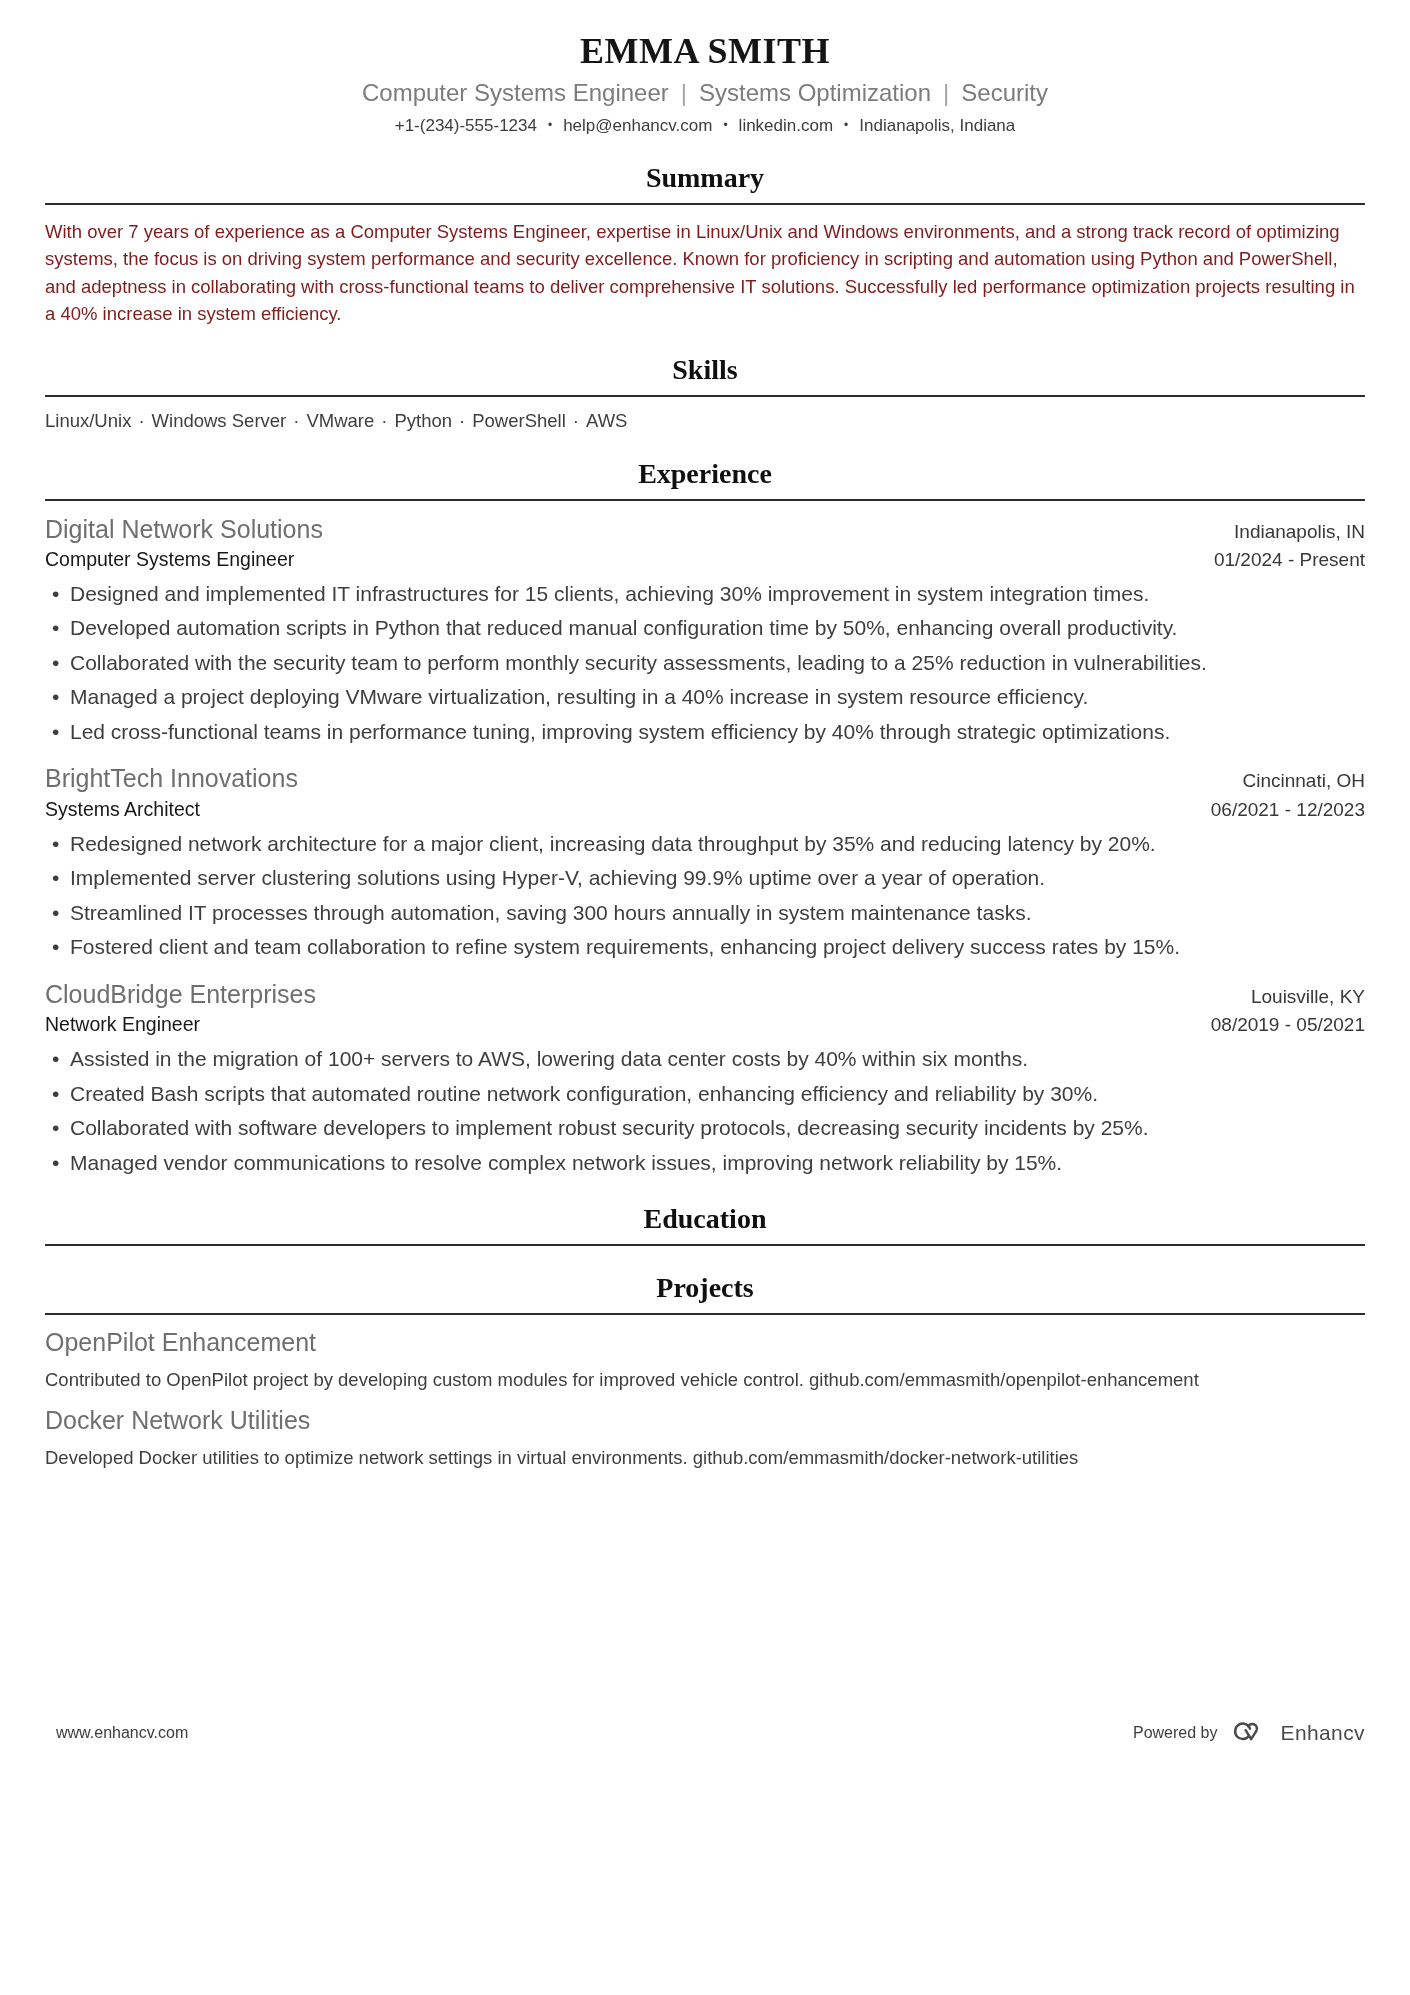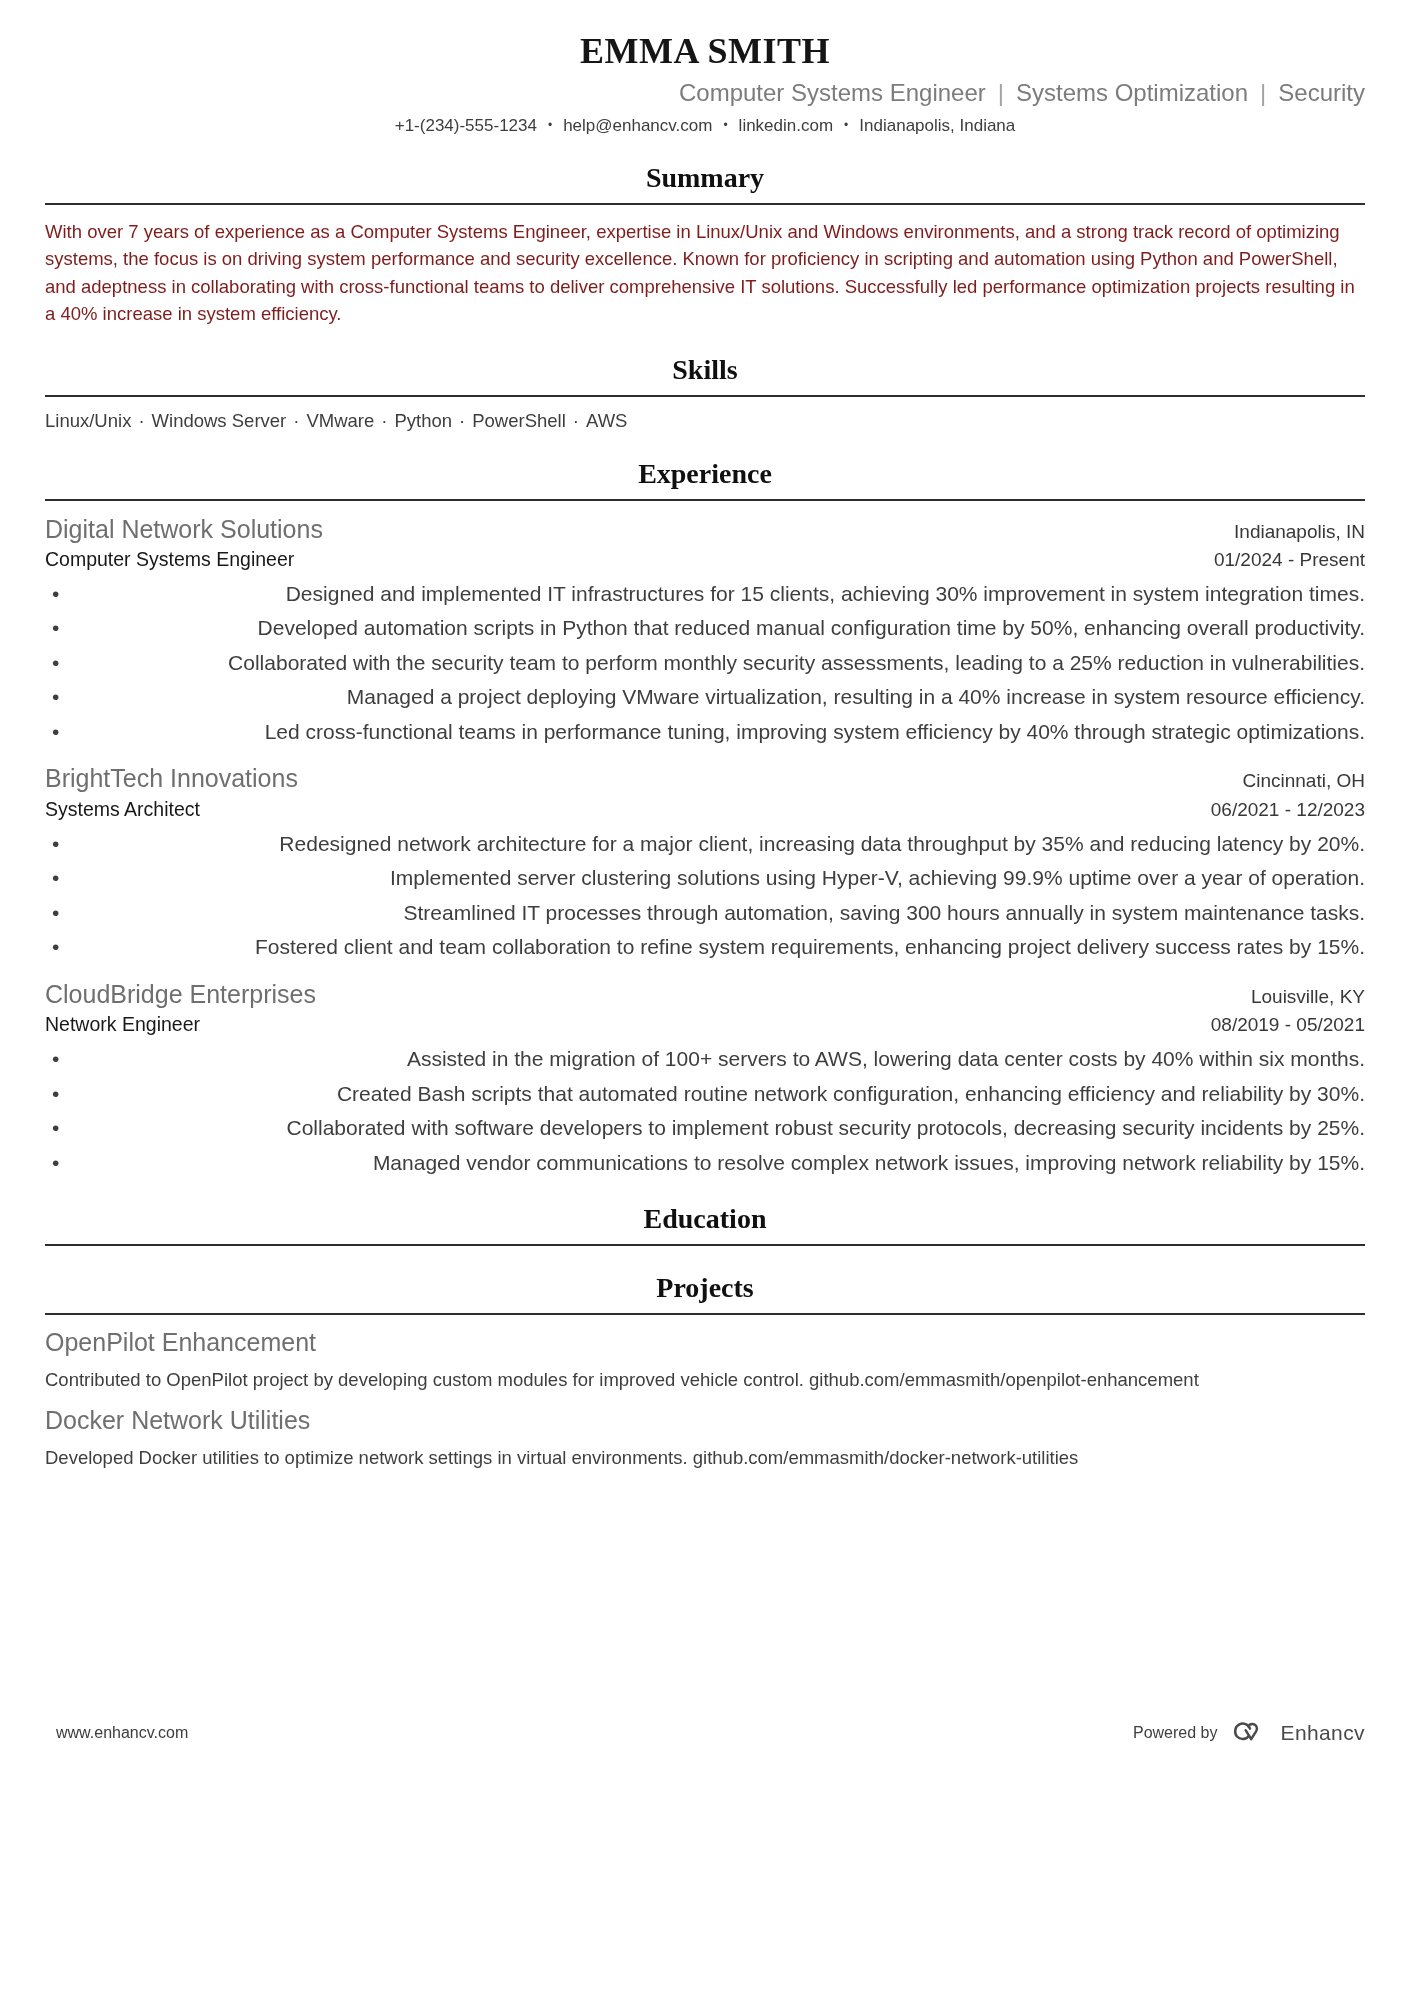--- a/index.html
+++ b/index.html
@@ -21,21 +21,21 @@
     margin: 0;
     text-align: center;
     font-family: "Liberation Serif", serif;
     font-weight: 700;
     font-size: 36px;
     letter-spacing: 0.5px;
     color: #151515;
   }
   .headline {
     margin-top: 7px;
-    text-align: right;
+    text-align: center;
     font-size: 24px;
     color: #7c7c7c;
     font-weight: 400;
   }
   .headline .divider { color: #a3a3a3; padding: 0 12px; font-weight: 300; }
   .contact-row {
     margin-top: 9px;
     text-align: center;
     font-size: 17px;
     color: #3d3d3d;
@@ -65,21 +65,21 @@
   .body-text {
     margin: 0;
     font-size: 18.5px;
     line-height: 1.48;
     color: #7f1d1d;
   }
   .skills-line { font-size: 18.5px; color: #3e3e3e; }
   .skills-line .skill-sep { padding: 0 7px; }
 
   
-  .entry { margin-bottom: 17px; text-align: right; }
+  .entry { margin-bottom: 17px; }
   .entry-head {
     display: flex;
     justify-content: space-between;
     align-items: baseline;
   }
   .entry-company {
     font-size: 25px;
     color: #6f6f6f;
     line-height: 1.25;
     font-weight: 400;

